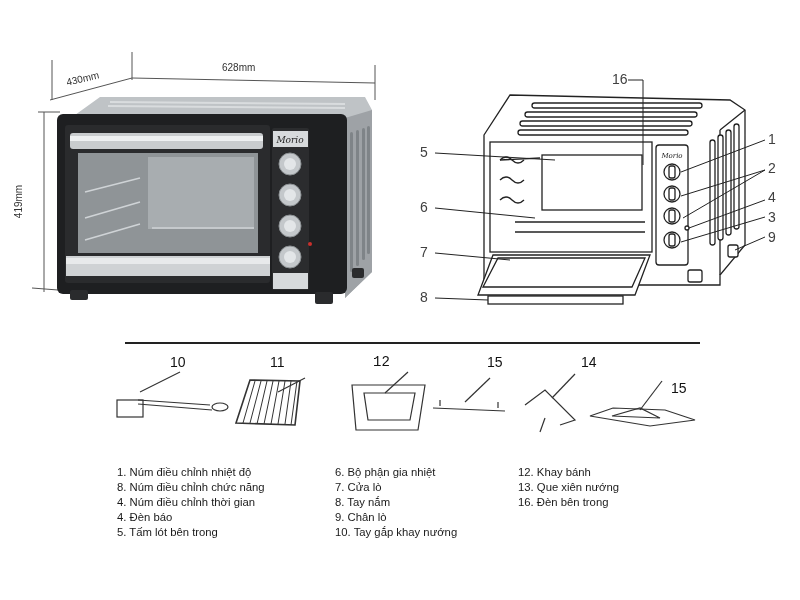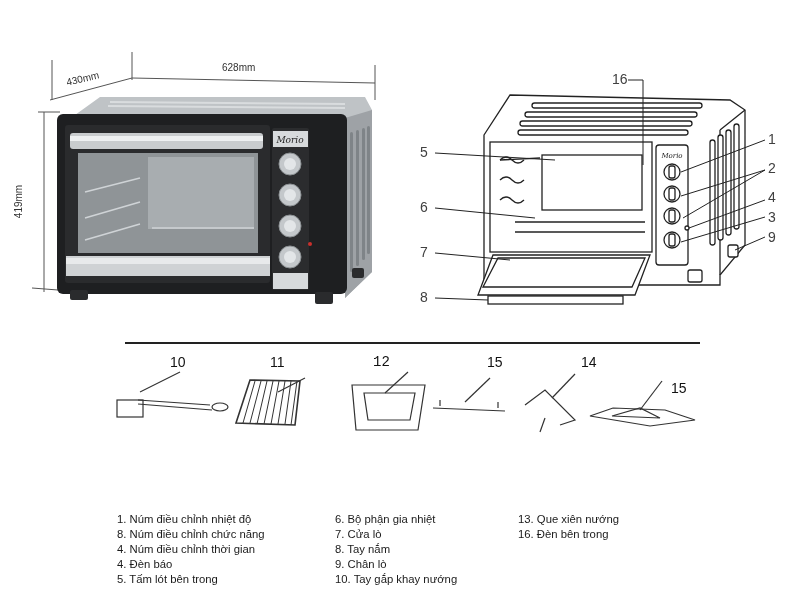--- a/index.html
+++ b/index.html
@@ -1,21 +1,21 @@
 <!DOCTYPE html>
 <html><head>
 <meta charset="utf-8">
 <style>
   html,body{margin:0;padding:0;background:#fff;}
   body{width:800px;height:600px;position:relative;overflow:hidden;font-family:"Liberation Sans",sans-serif;color:#1a1a1a;}
   svg{position:absolute;left:0;top:0;}
   .dimlbl{font-size:10px;color:#333;position:absolute;}
   .callout{font-size:14px;color:#404040;position:absolute;font-weight:400;}
   .acc-num{font-size:14px;color:#111;position:absolute;}
-  .legend-col{position:absolute;font-size:11.3px;line-height:15px;color:#1a1a1a;margin-top:47px;}
+  .legend-col{position:absolute;font-size:11.3px;line-height:15px;color:#1a1a1a;}
   .legend-col div{white-space:nowrap;}
 </style>
 </head>
 <body>
 
 <svg width="800" height="600">
 
   <g stroke="#555" stroke-width="1" fill="none">
     <line x1="52" y1="60" x2="52" y2="100"></line>
     <line x1="132" y1="52" x2="132" y2="80"></line>
@@ -231,15 +231,16 @@
   <div>5. Tấm lót bên trong</div>
 </div>
 <div class="legend-col" style="left:335px;top:465px;">
   <div>6. Bộ phận gia nhiệt</div>
   <div>7. Cửa lò</div>
   <div>8. Tay nắm</div>
   <div>9. Chân lò</div>
   <div>10. Tay gắp khay nướng</div>
 </div>
 <div class="legend-col" style="left:518px;top:465px;">
+  <div>12. Khay bánh</div>
   <div>13. Que xiên nướng</div>
   <div>16. Đèn bên trong</div>
 </div>
 
 </body></html>

